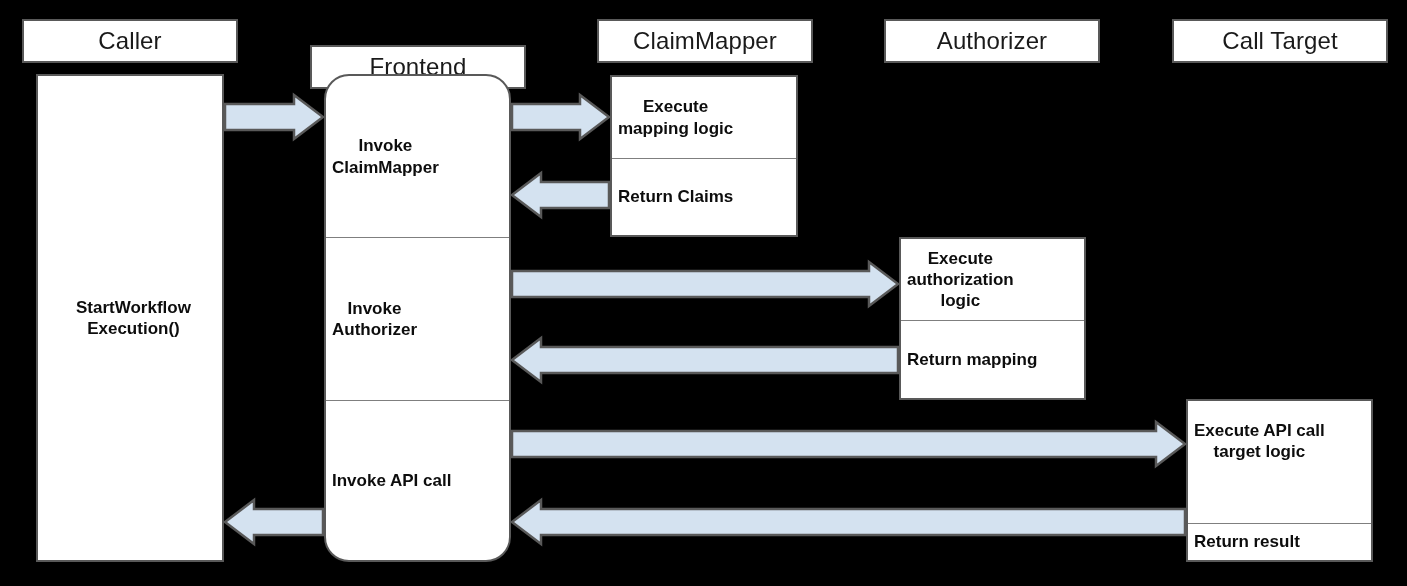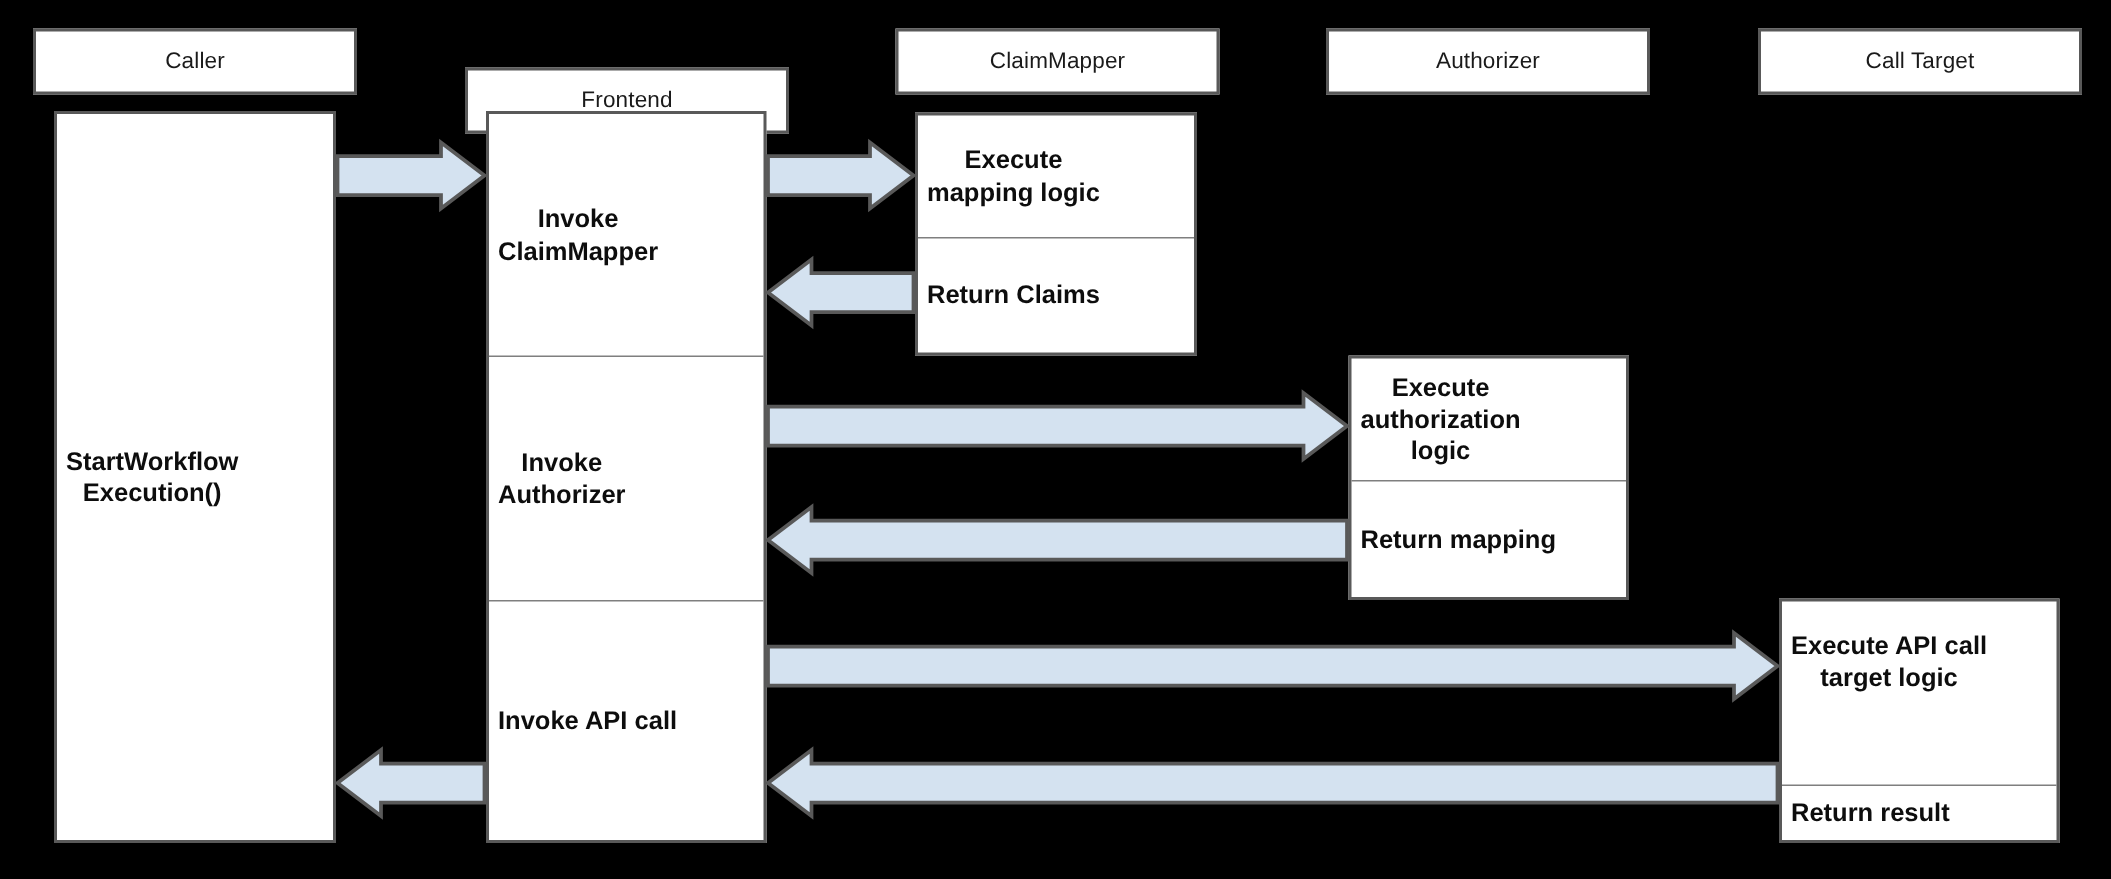--- a/index.html
+++ b/index.html
@@ -19,21 +19,21 @@
   .participant-header {
     position: absolute;
     box-sizing: border-box;
     background: #ffffff;
     border: 2px solid #595959;
     display: flex;
     align-items: center;
     justify-content: center;
   }
   .participant-header .label {
-    font-size: 15px;
+    font-size: 24px;
     font-weight: 400;
     color: #1a1a1a;
     letter-spacing: 0.1px;
     line-height: 1.1;
     text-align: center;
     white-space: nowrap;
   }
   
   .activation {
     position: absolute;
@@ -89,27 +89,27 @@
 
   <div class="participant-header" style="left:884px; top:19px; width:216px; height:44px;">
     <span class="label">Authorizer</span>
   </div>
 
   <div class="participant-header" style="left:1172px; top:19px; width:216px; height:44px;">
     <span class="label">Call Target</span>
   </div>
 
   <div class="activation" style="left:36px; top:74px; width:188px; height:488px;">
-    <div class="segment" style="flex:1 1 auto;">
+    <div class="segment" style="flex:1 1 auto;padding-left:32px;">
       <span class="seg-label">StartWorkflow
 Execution()</span>
     </div>
   </div>
 
-  <div class="activation" style="left:324px; top:74px; width:187px; height:488px;">
+  <div class="activation" style="left:324px; top:74px; width:187px; height:488px;border-radius:25px;">
     <div class="segment" style="height:161px;">
       <span class="seg-label">Invoke
 ClaimMapper</span>
     </div>
     <div class="segment" style="height:163px;">
       <span class="seg-label">Invoke
 Authorizer</span>
     </div>
     <div class="segment" style="flex:1 1 auto;">
       <span class="seg-label">Invoke API call</span>

